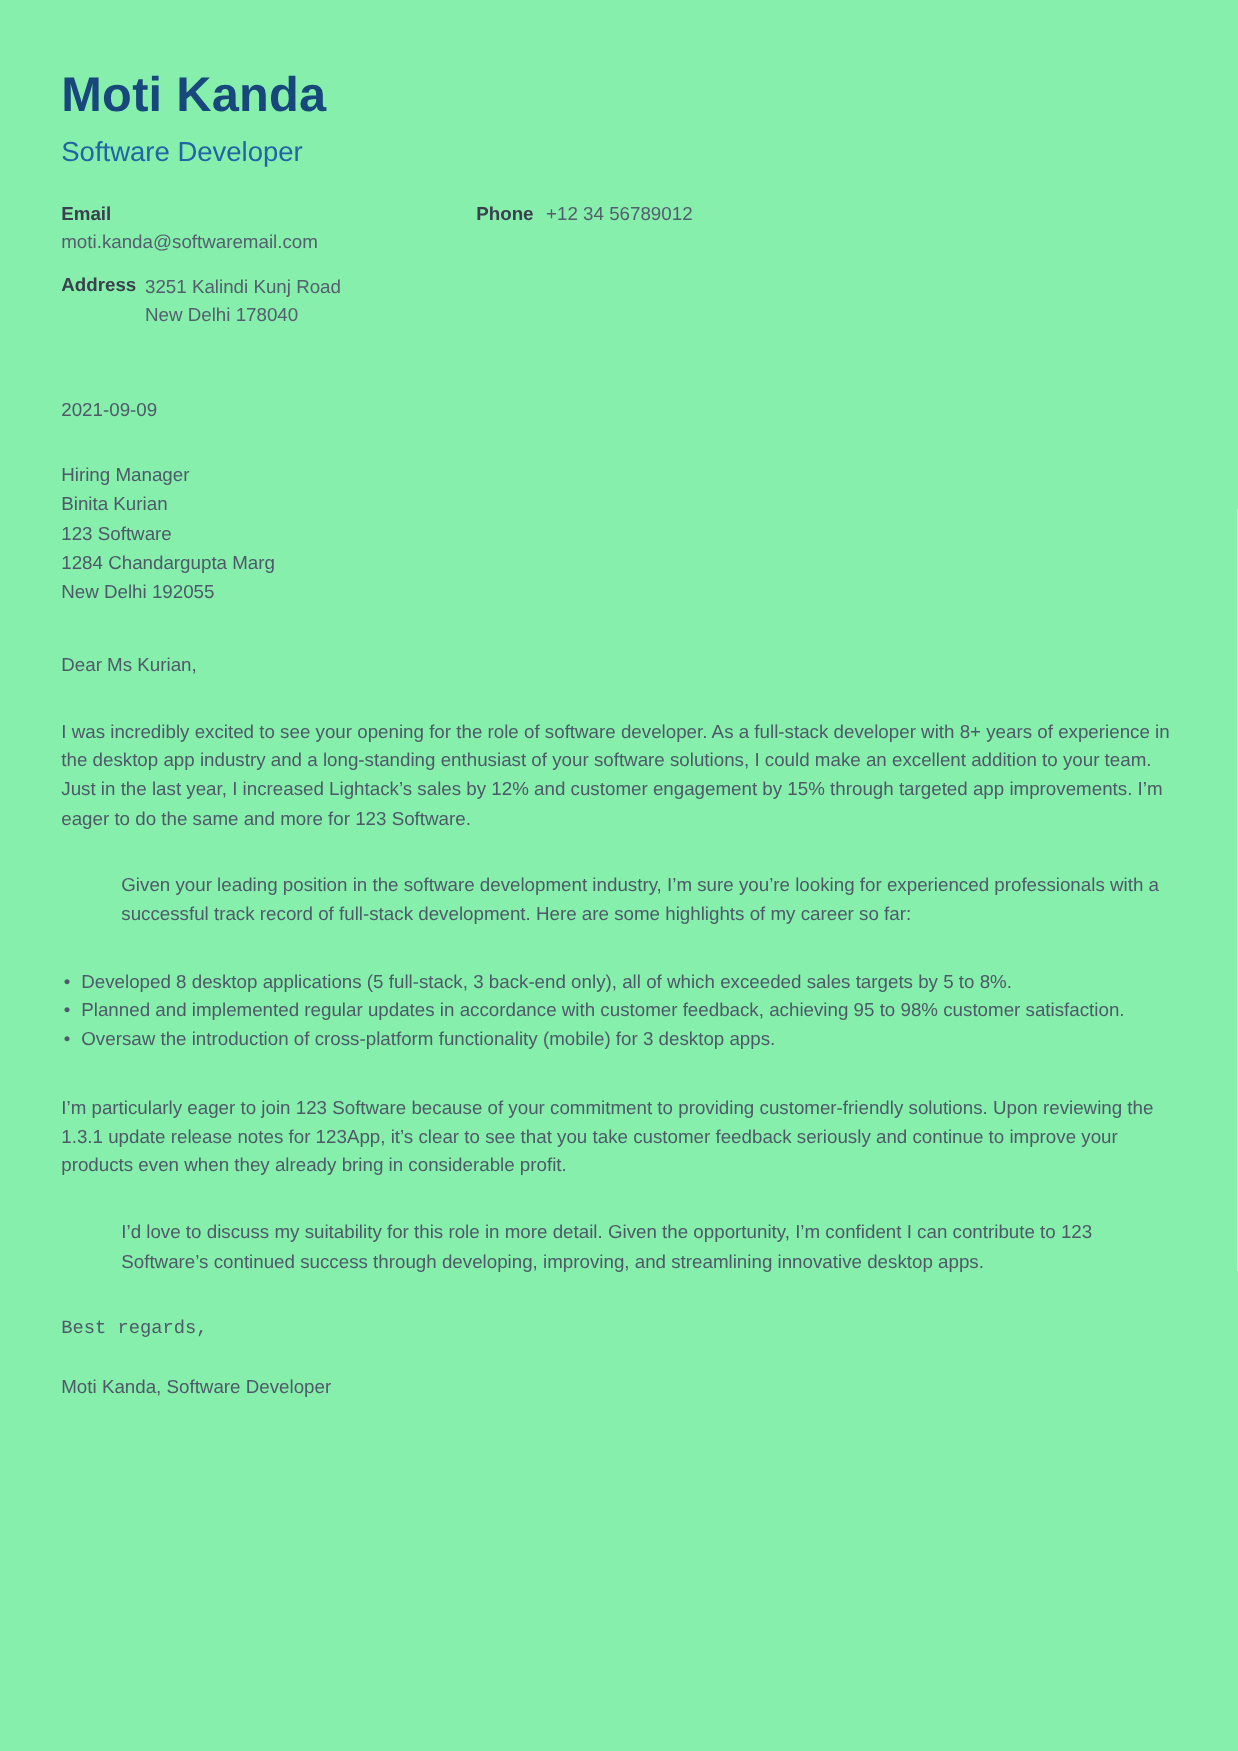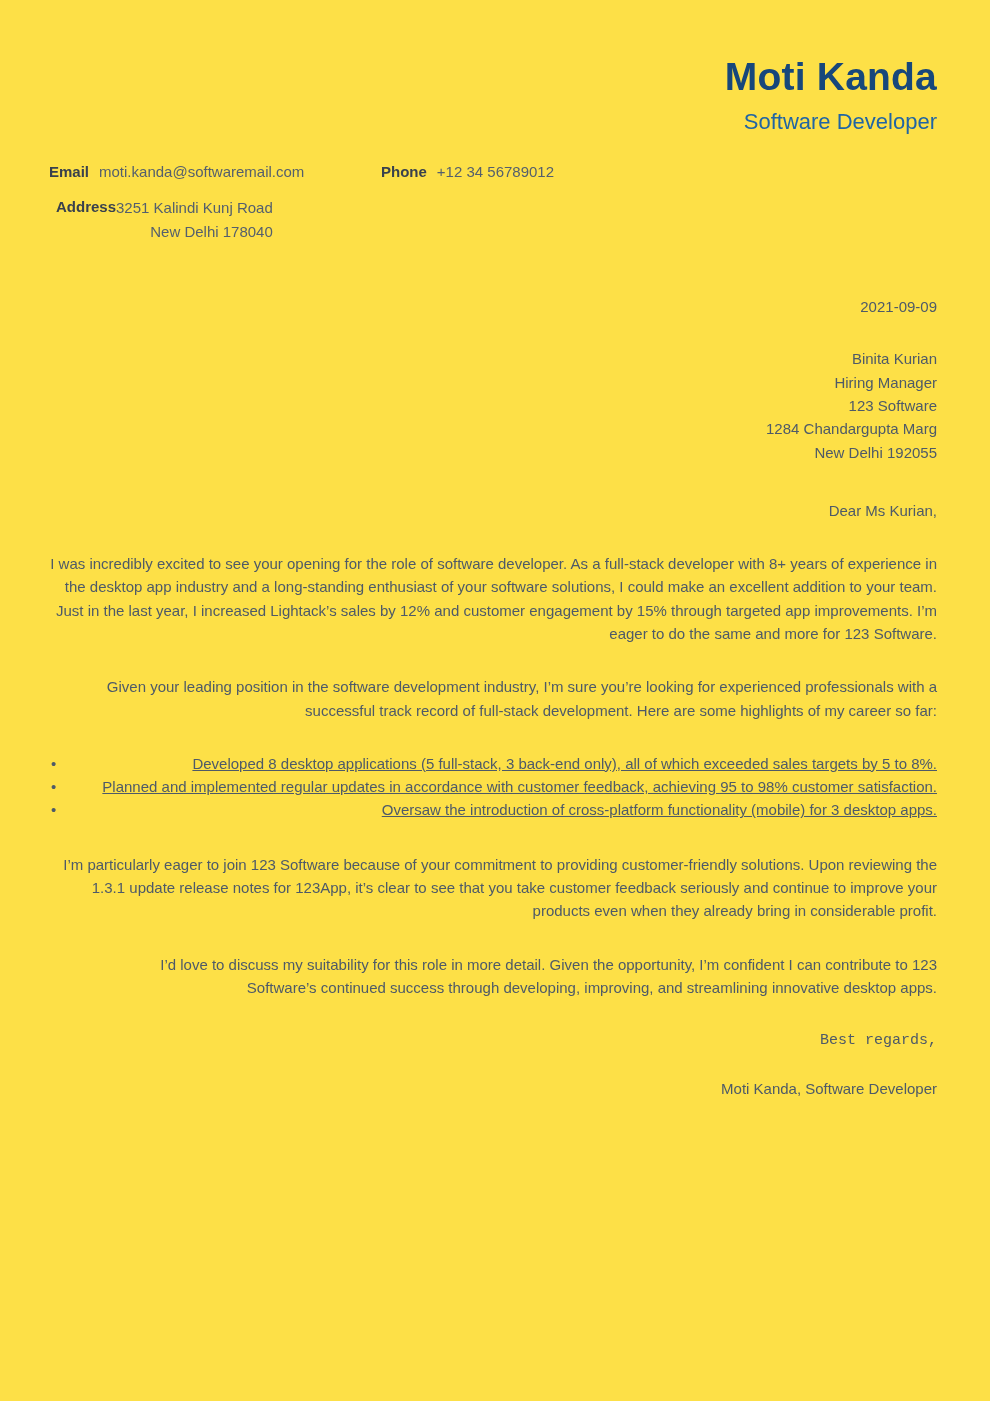--- a/index.html
+++ b/index.html
@@ -8,23 +8,22 @@
     width: 990px;
     height: 1401px;
     font-family: "Liberation Sans", "DejaVu Sans", sans-serif;
     color: #4e5a68;
     position: relative;
     overflow: hidden;
   }
   .page {
     width: 990px;
     height: 1401px;
-    background: #fde047;
+    background: #86efac;
     padding: 56px 53px 0 49px;
-    text-align: right;
   }
   
   .name {
     font-size: 39px;
     font-weight: 700;
     color: #17477b;
     letter-spacing: 0.2px;
     line-height: 1.1;
   }
   .job-title {
@@ -38,21 +37,21 @@
     margin-top: 26px;
     font-size: 15px;
     line-height: 1.45;
   }
   .contact-row {
     display: flex;
     align-items: flex-start;
   }
   .contact-row + .contact-row { margin-top: 13px; }
   .contact-group { display: flex; }
-  .contact-group.email { width: 332px; }
+  .contact-group.email { width: 332px; flex-direction: column; }
   .contact-label {
     font-weight: 700;
     color: #39414d;
     margin-right: 10px;
     white-space: nowrap;
   }
   .contact-value { color: #545f6d; }
   .address-label { width: 67px; margin-right: 0; }
   .address-lines div { line-height: 23.5px; }
   
@@ -68,21 +67,20 @@
   .para { margin-bottom: 23px; max-width: 890px; }
   .para.gap-top { margin-top: 30px; margin-left: 48px; }
   ul.highlights {
     list-style: none;
     margin: 30px 0 31px 0;
   }
   ul.highlights li {
     position: relative;
     padding-left: 16px;
     line-height: 23.3px;
-    text-decoration: underline;
   }
   ul.highlights li::before {
     content: "\2022";
     position: absolute;
     left: 2px;
     top: 0;
     color: #4e5a68;
   }
   .closing { margin-top: 30px; margin-bottom: 24px; font-family: Liberation Mono, monospace; }
   .signature { margin-top: 23px; }
@@ -113,22 +111,22 @@
         <div>New Delhi 178040</div>
       </div>
     </div>
   </div>
 
   <div class="letter">
 
     <div class="date-line">2021-09-09</div>
 
     <div class="recipient-block">
+      <div>Hiring Manager</div>
       <div>Binita Kurian</div>
-      <div>Hiring Manager</div>
       <div>123 Software</div>
       <div>1284 Chandargupta Marg</div>
       <div>New Delhi 192055</div>
     </div>
 
     <div class="salutation">Dear Ms Kurian,</div>
 
     <p class="para">I was incredibly excited to see your opening for the role of software developer. As a full-stack developer with 8+ years of experience in the desktop app industry and a long-standing enthusiast of your software solutions, I could make an excellent addition to your team. Just in the last year, I increased Lightack’s sales by 12% and customer engagement by 15% through targeted app improvements. I’m eager to do the same and more for 123 Software.</p>
 
     <p class="para gap-top">Given your leading position in the software development industry, I’m sure you’re looking for experienced professionals with a successful track record of full-stack development. Here are some highlights of my career so far:</p>

